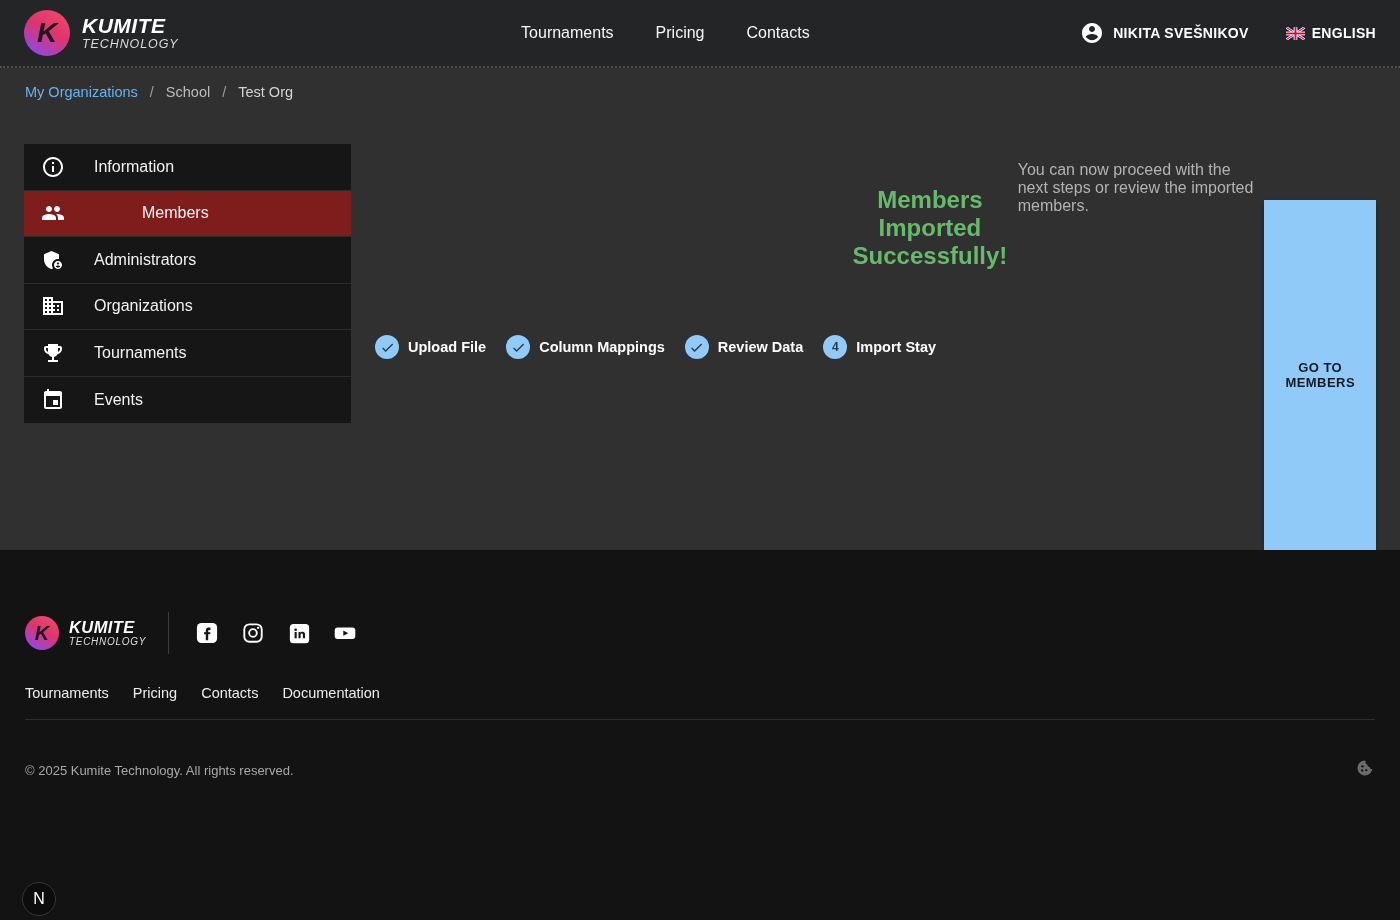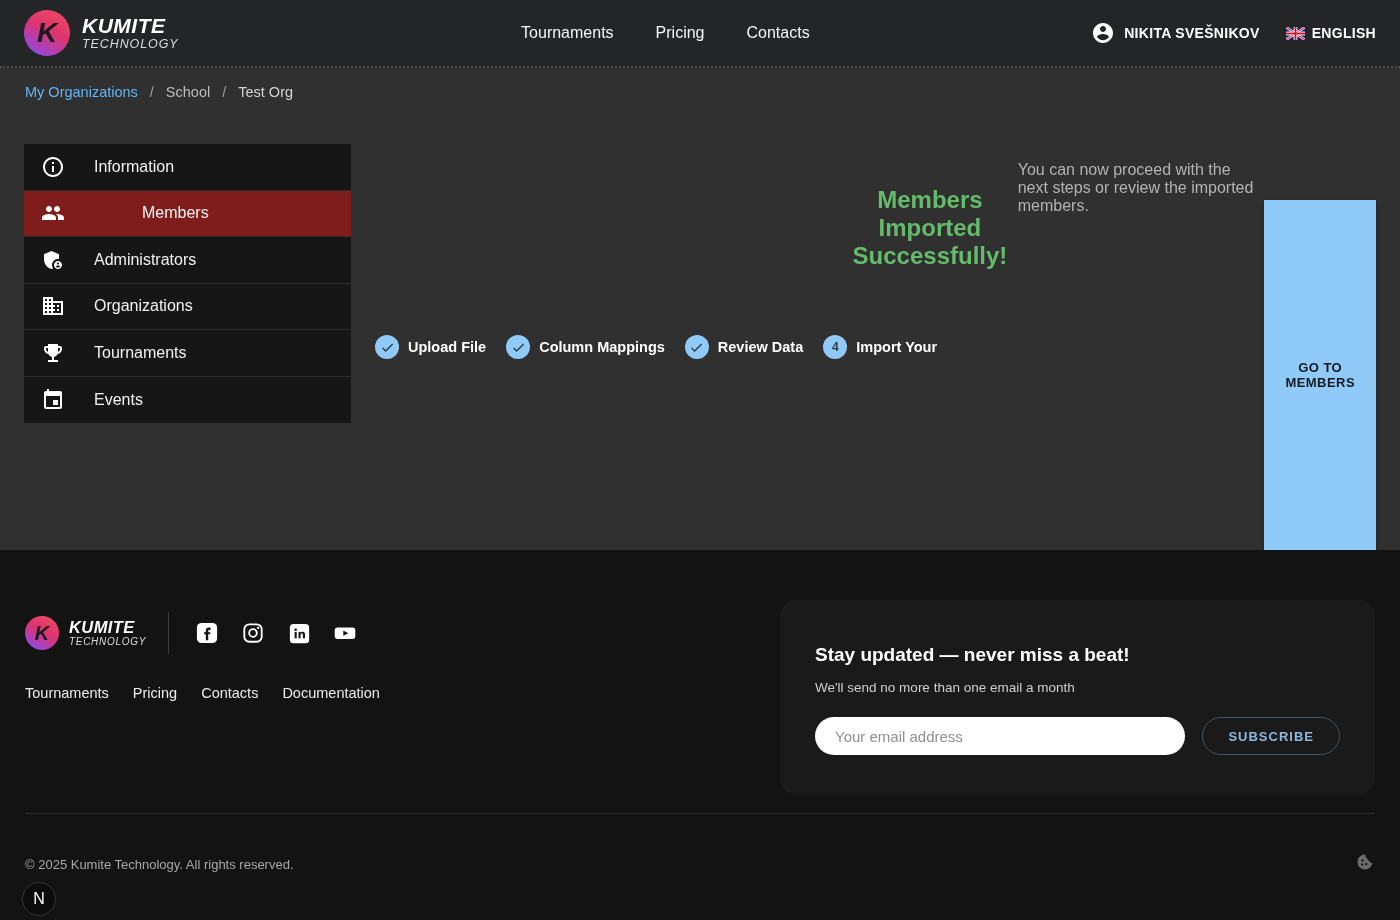--- a/index.html
+++ b/index.html
@@ -19,21 +19,21 @@
   .logo-circle {
     width:46px; height:46px; border-radius:50%;
     background:linear-gradient(210deg,#ef5063 0%,#e0336f 45%,#7c4dff 100%);
     display:flex; align-items:center; justify-content:center;
     font-weight:900; font-style:italic; font-size:28px; color:#1b1b1d;
   }
   .brand-text .brand-name { font-size:21px; font-weight:800; font-style:italic; letter-spacing:.5px; line-height:1.05; }
   .brand-text .brand-tagline { font-size:12.5px; font-weight:300; font-style:italic; letter-spacing:.9px; color:#dcdcdc; }
   .header-nav { position:absolute; left:50%; top:0; height:100%; transform:translateX(-62%); display:flex; align-items:center; gap:42px; }
   .header-nav .nav-link { font-size:16px; color:#f5f5f5; cursor:pointer; }
-  .header-right { margin-left:auto; display:flex; align-items:center; gap:26px; }
+  .header-right { margin-left:auto; display:flex; align-items:center; gap:37px; }
   .user-chip { display:flex; align-items:center; gap:9px; cursor:pointer; }
   .user-chip .user-name { font-size:14px; font-weight:700; letter-spacing:.3px; }
   .lang-chip { display:flex; align-items:center; gap:7px; cursor:pointer; }
   .lang-chip .lang-label { font-size:14px; font-weight:700; letter-spacing:.3px; }
 
   
   .breadcrumb-bar { height:47px; background:#303030; display:flex; align-items:center; padding:0 25px; }
   .breadcrumb { display:flex; align-items:center; gap:12px; font-size:14.5px; }
   .crumb-link { color:#64b5f6; cursor:pointer; }
   .crumb-sep { color:#9e9e9e; }
@@ -242,21 +242,21 @@
         <div class="step-circle">
           <svg viewBox="0 0 24 24">
               <path d="M9 16.17 4.83 12l-1.42 1.41L9 19 21 7l-1.41-1.41z"></path>
             </svg>
         </div>
         <span class="step-label">Review Data</span>
       </div>
       <div class="step-connector"></div>
       <div class="step">
         <div class="step-circle">4</div>
-        <span class="step-label">Import Your</span>
+        <span class="step-label">Import Stay</span>
       </div>
     </div>
 
     <div class="success-title">Members Imported Successfully!</div>
     <div class="success-sub">You can now proceed with the next steps or review the imported members.</div>
     <button class="go-members-btn">GO TO MEMBERS</button>
   </div>
 </div>
 
 <div class="footer">
@@ -300,28 +300,20 @@
         </div>
       </div>
       <div class="footer-links">
         <span class="f-link">Tournaments</span>
         <span class="f-link">Pricing</span>
         <span class="f-link">Contacts</span>
         <span class="f-link">Documentation</span>
       </div>
     </div>
 
-    <div class="newsletter-card">
-      <div class="nl-title">Stay updated — never miss a beat!</div>
-      <div class="nl-sub">We'll send no more than one email a month</div>
-      <div class="nl-form">
-        <input class="nl-input" type="text" placeholder="Your email address" style="">
-        <button class="nl-subscribe">SUBSCRIBE</button>
-      </div>
-    </div>
   </div>
 
   <div class="footer-divider"></div>
 
   <div class="footer-bottom">
     <span class="copyright">© 2025 Kumite Technology. All rights reserved.</span>
     <span class="cookie-btn">
       <svg width="20" height="20" viewBox="0 0 24 24">
         <path fill="#6b6b6b" d="M12 3a9 9 0 1 0 8.95 10c-.9.4-2 .2-2.7-.5-.5-.5-.72-1.2-.63-1.85-.7.1-1.44-.12-1.98-.66-.63-.63-.82-1.54-.55-2.34-.8.05-1.6-.33-2.06-1.02-.45-.68-.5-1.52-.2-2.22A9.1 9.1 0 0 0 12 3z"></path>
         <circle cx="9" cy="10" r="1.4" fill="#131313"></circle>

